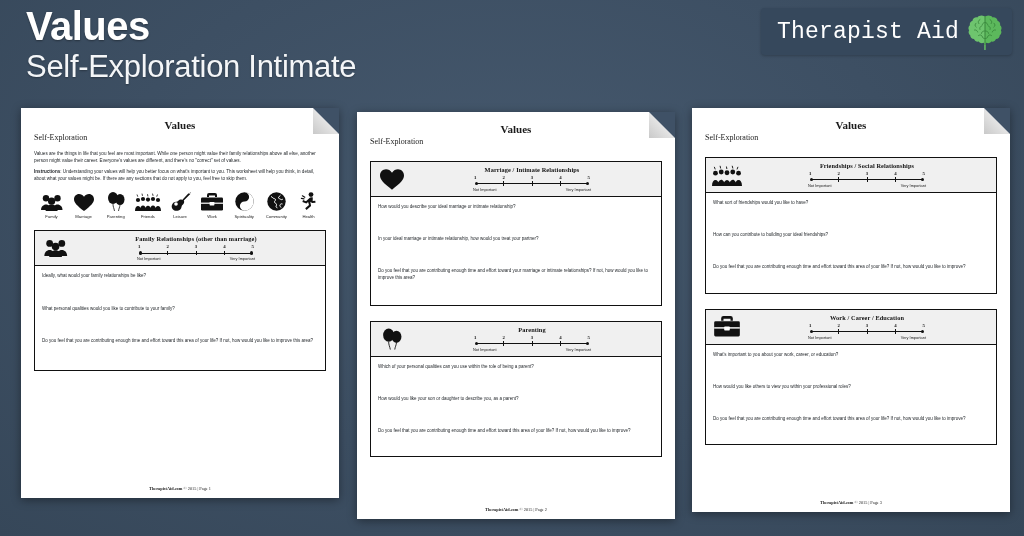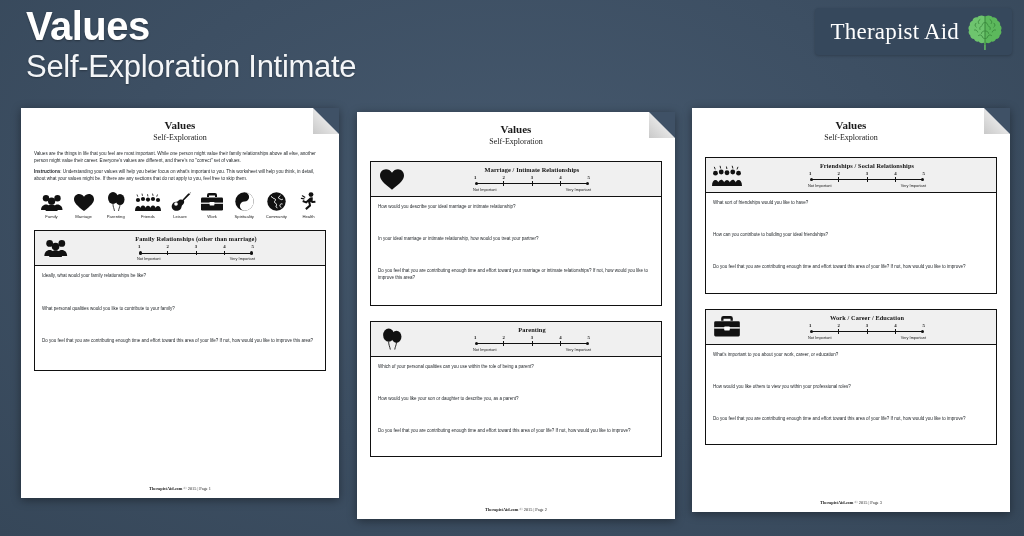--- a/index.html
+++ b/index.html
@@ -48,21 +48,21 @@
     height: 47px;
     padding: 0 10px 0 16px;
     background: #36485c;
     border-radius: 4px;
     display: flex;
     align-items: center;
     gap: 9px;
     box-shadow: 0 1px 3px rgba(0,0,0,0.22);
   }
   .logo-text {
-    font-family: Liberation Serif, serif;
+    font-family: Liberation Mono, monospace;
     font-size: 23px;
     color: #ffffff;
     letter-spacing: 0.2px;
     white-space: nowrap;
   }
   .logo-brain { width: 34px; height: 36px; display: block; }
 
   
   .page {
     position: absolute;
@@ -98,21 +98,20 @@
 
   .pg-title {
     text-align: center;
     font-family: "Liberation Serif", serif;
     font-size: 11px;
     font-weight: bold;
     color: #1b1b1b;
     line-height: 13px;
   }
   .pg-subtitle {
-    text-align: center;
     font-family: "Liberation Serif", serif;
     font-size: 8px;
     color: #1b1b1b;
     line-height: 11px;
     margin-bottom: 8px;
   }
 
   .intro-p {
     font-size: 4.6px;
     line-height: 6.6px;

